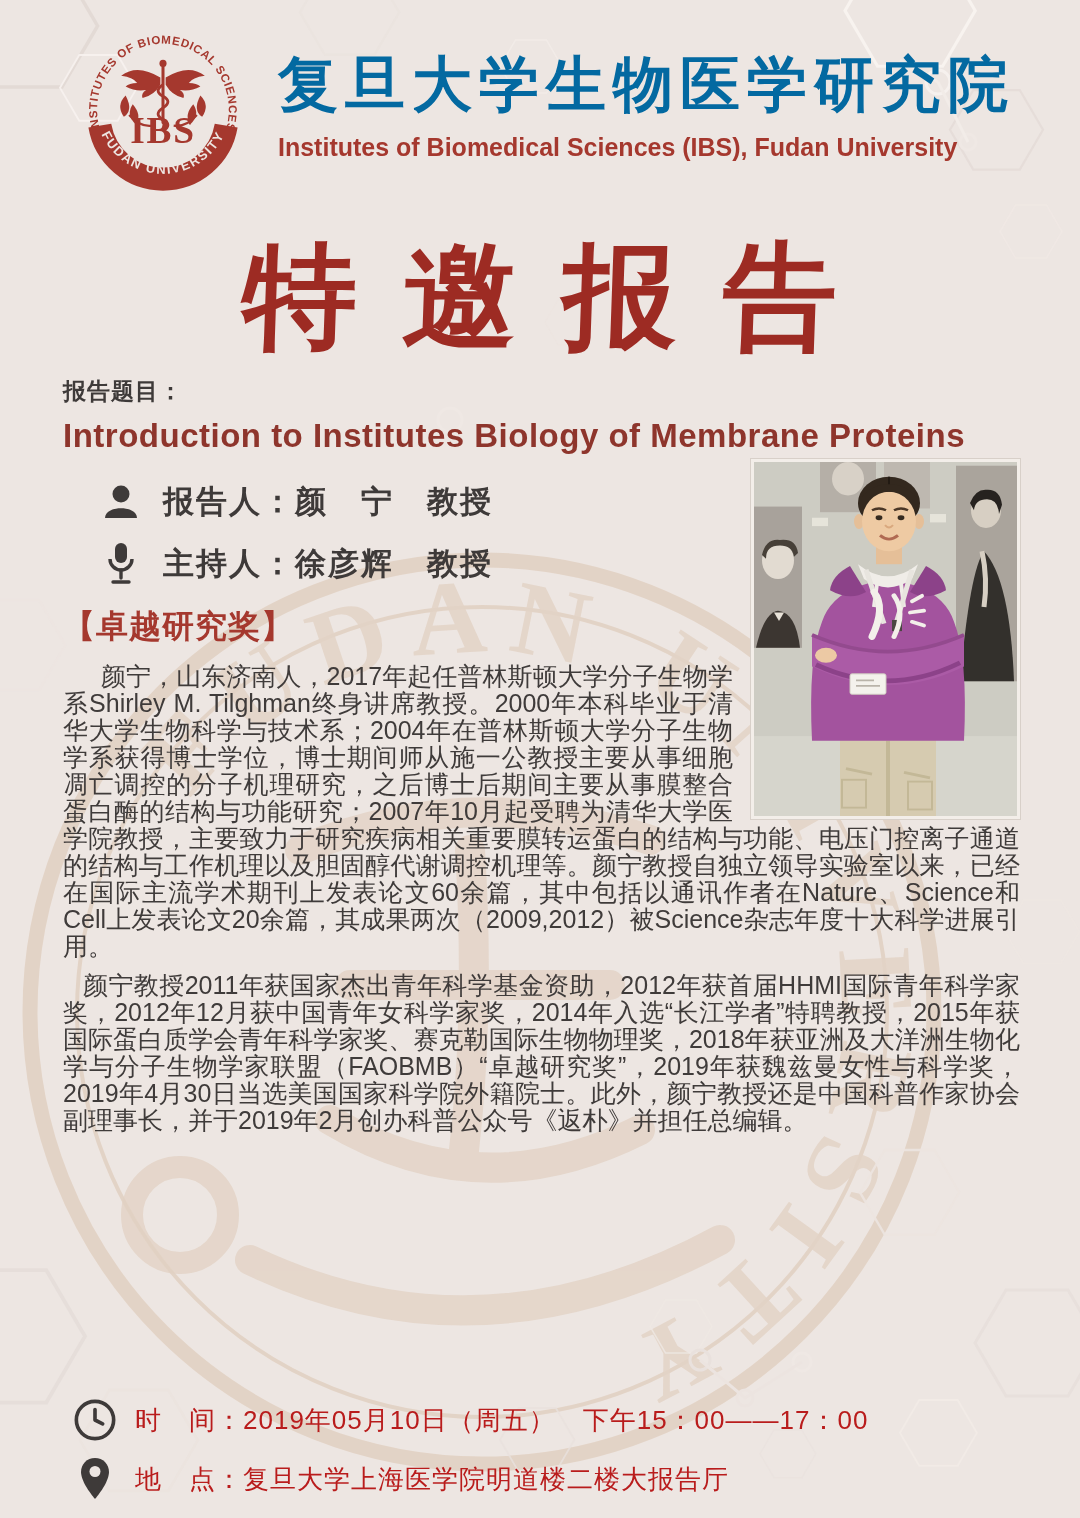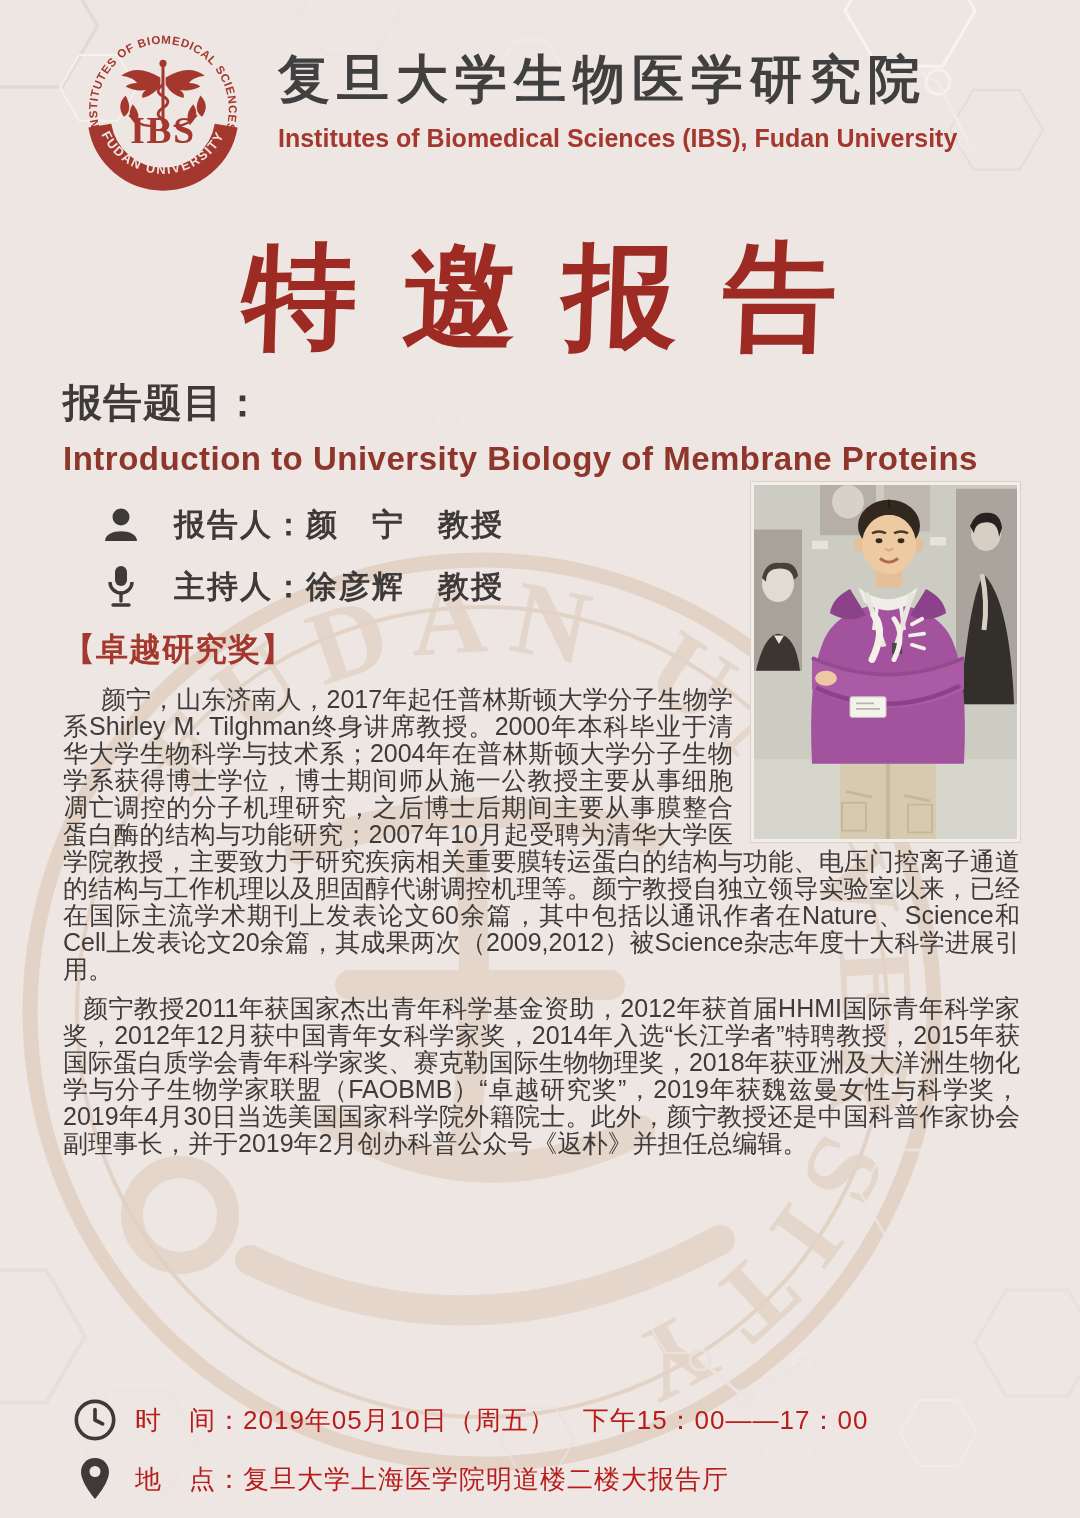--- a/index.html
+++ b/index.html
@@ -9,39 +9,39 @@
     margin:0 auto;
     background:#EDE6E2;
     overflow:hidden;
     font-family:"Liberation Sans","DejaVu Sans",sans-serif;
   }
   .bg-svg{position:absolute;inset:0;z-index:0;}
   
   .header{position:relative;z-index:2;display:flex;align-items:flex-start;padding:26px 40px 0 74px;height:196px;}
   .logo{width:178px;height:178px;flex:none;}
   .header-text{padding:24px 0 0 26px;}
-  .header-title{font-size:52px;font-weight:bold;color:#404040;letter-spacing:7px;line-height:1.15;white-space:nowrap;}
+  .header-title{font-size:60px;font-weight:bold;color:#0369a1;letter-spacing:7px;line-height:1.15;white-space:nowrap;}
   .header-subtitle{margin-top:14px;font-size:25px;font-weight:bold;color:#A5382E;}
   
   .banner{position:relative;z-index:2;height:148px;display:flex;align-items:center;justify-content:center;}
   .banner-title{
     font-family:"DejaVu Serif","Liberation Serif",serif;
     font-size:114px;font-weight:bold;color:#9D2B23;
     letter-spacing:46px;margin-right:-46px;line-height:1;
     transform:skewX(-2deg);
   }
   
   .flow{position:relative;z-index:2;padding:0 60px 0 63px;height:1014px;overflow:hidden;}
-  .topic-label{font-size:39px;font-weight:bold;color:#3E3A39;margin:6px 0 10px;letter-spacing:1px;}
+  .topic-label{font-size:23px;font-weight:bold;color:#3E3A39;margin:6px 0 10px;letter-spacing:1px;}
   .topic-title{font-size:33px;font-weight:bold;color:#8E352C;letter-spacing:.5px;}
   .photo-wrap{float:right;margin:4px 0 0 18px;}
   .photo{display:block;width:263px;height:354px;border:3px solid #f3eee9;box-shadow:0 0 0 1px #d8d0c9;background:#cdccc3;}
   .people{margin-top:26px;}
   .row{display:flex;align-items:center;}
-  .person-row{margin-left:30px;margin-bottom:18px;gap:11px;}
+  .person-row{margin-left:30px;margin-bottom:18px;}
   .icon-cell{width:56px;flex:none;display:flex;justify-content:center;align-items:center;}
   .person-text{font-size:31px;font-weight:bold;color:#3E3A39;letter-spacing:2px;margin-left:14px;}
   .bio-heading{margin-top:18px;font-size:32px;font-weight:bold;color:#A5382E;letter-spacing:1px;}
   .bio-para{font-size:25px;line-height:27px;color:#3F3B3A;text-align:justify;margin:14px 0 0;}
   .bio-para.p1{text-indent:38px;margin-top:14px;}
   .bio-para.p2{text-indent:20px;margin-top:12px;}
   
   .schedule{position:absolute;z-index:2;left:63px;right:40px;bottom:16px;}
   .schedule-row{display:flex;align-items:center;margin-top:14px;}
   .sch-icon{width:48px;margin-left:8px;flex:none;display:flex;justify-content:center;align-items:center;}
@@ -174,21 +174,21 @@
     </div>
   </div>
 
   <div class="banner">
     <div class="banner-title">特邀报告</div>
   </div>
 
   <div class="flow">
 
     <div class="topic-label">报告题目：</div>
-    <div class="topic-title">Introduction to University Biology of Membrane Proteins</div>
+    <div class="topic-title">Introduction to Institutes Biology of Membrane Proteins</div>
 
     <div class="photo-wrap">
       <svg class="photo" viewBox="0 0 263 381" preserveAspectRatio="none">
         <rect width="263" height="381" fill="#cdccc3"></rect>
         <rect y="295" width="263" height="86" fill="#d6d5cc"></rect>
         <g>
           <rect x="0" y="48" width="48" height="152" fill="#a8a29b"></rect>
           <ellipse cx="24" cy="106" rx="16" ry="20" fill="#e2dbd1"></ellipse>
           <path d="M8,100 q4,-18 18,-16 q16,-2 18,14 l-4,4 q-2,-12 -14,-12 q-14,0 -14,14 z" fill="#474038"></path>
           <path d="M2,200 q8,-38 22,-40 q18,2 22,40 z" fill="#3c3631"></path>

